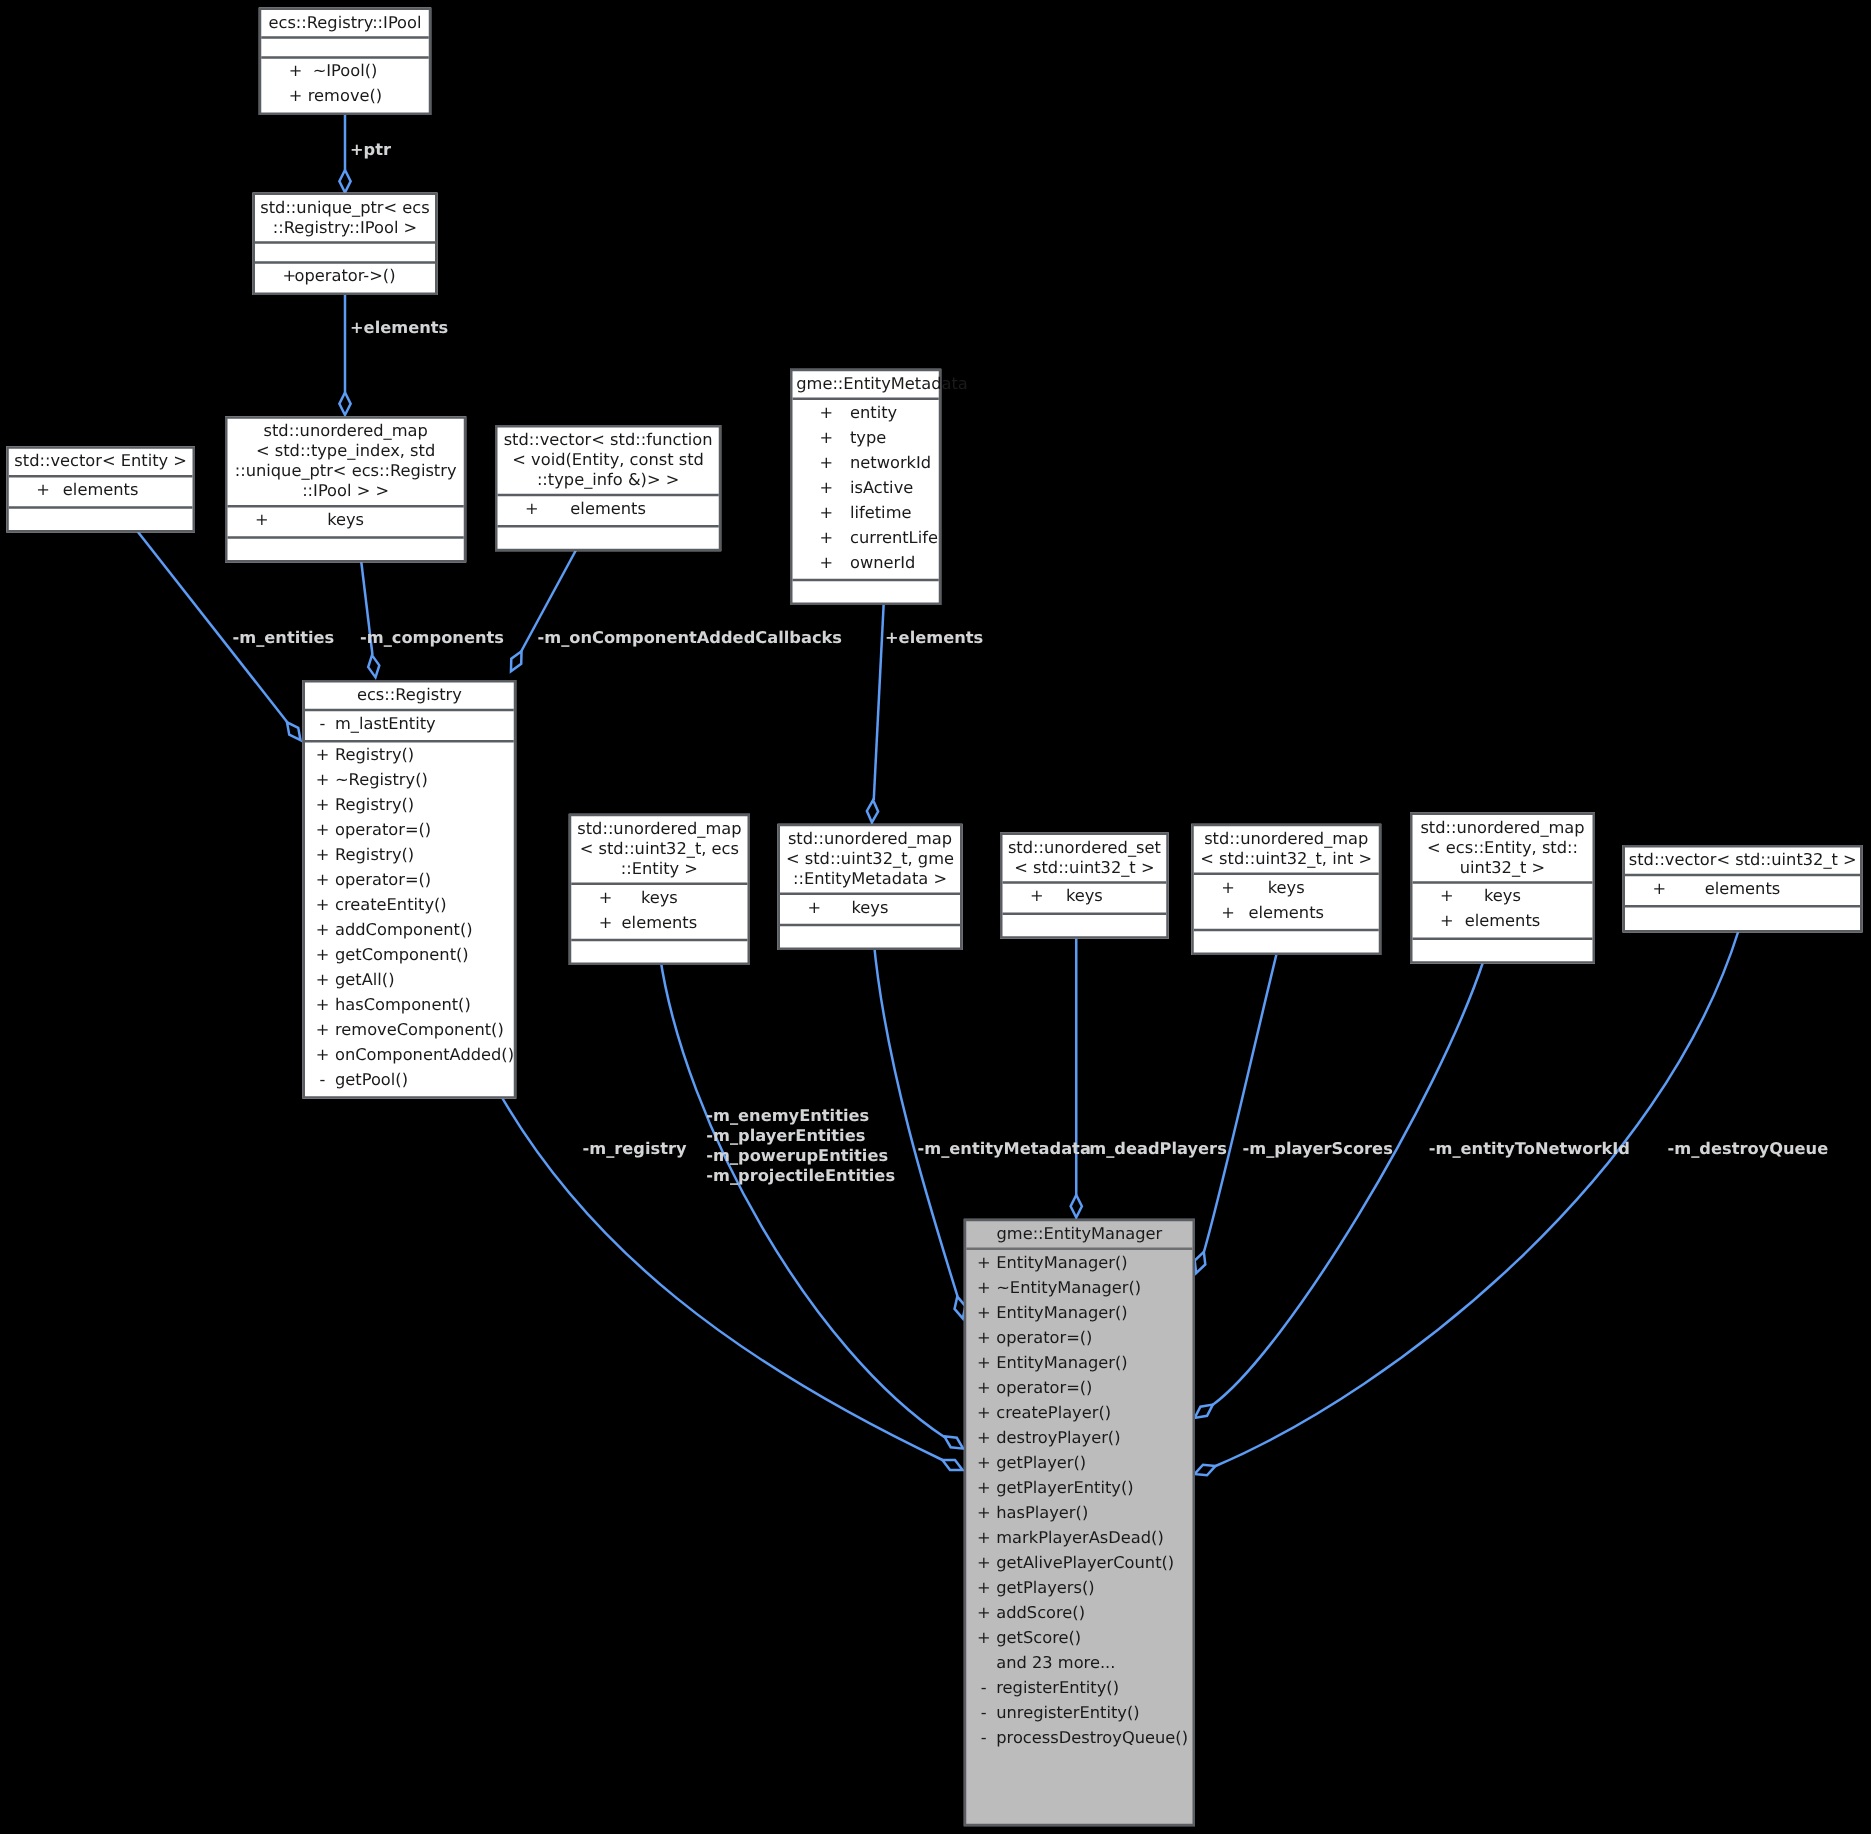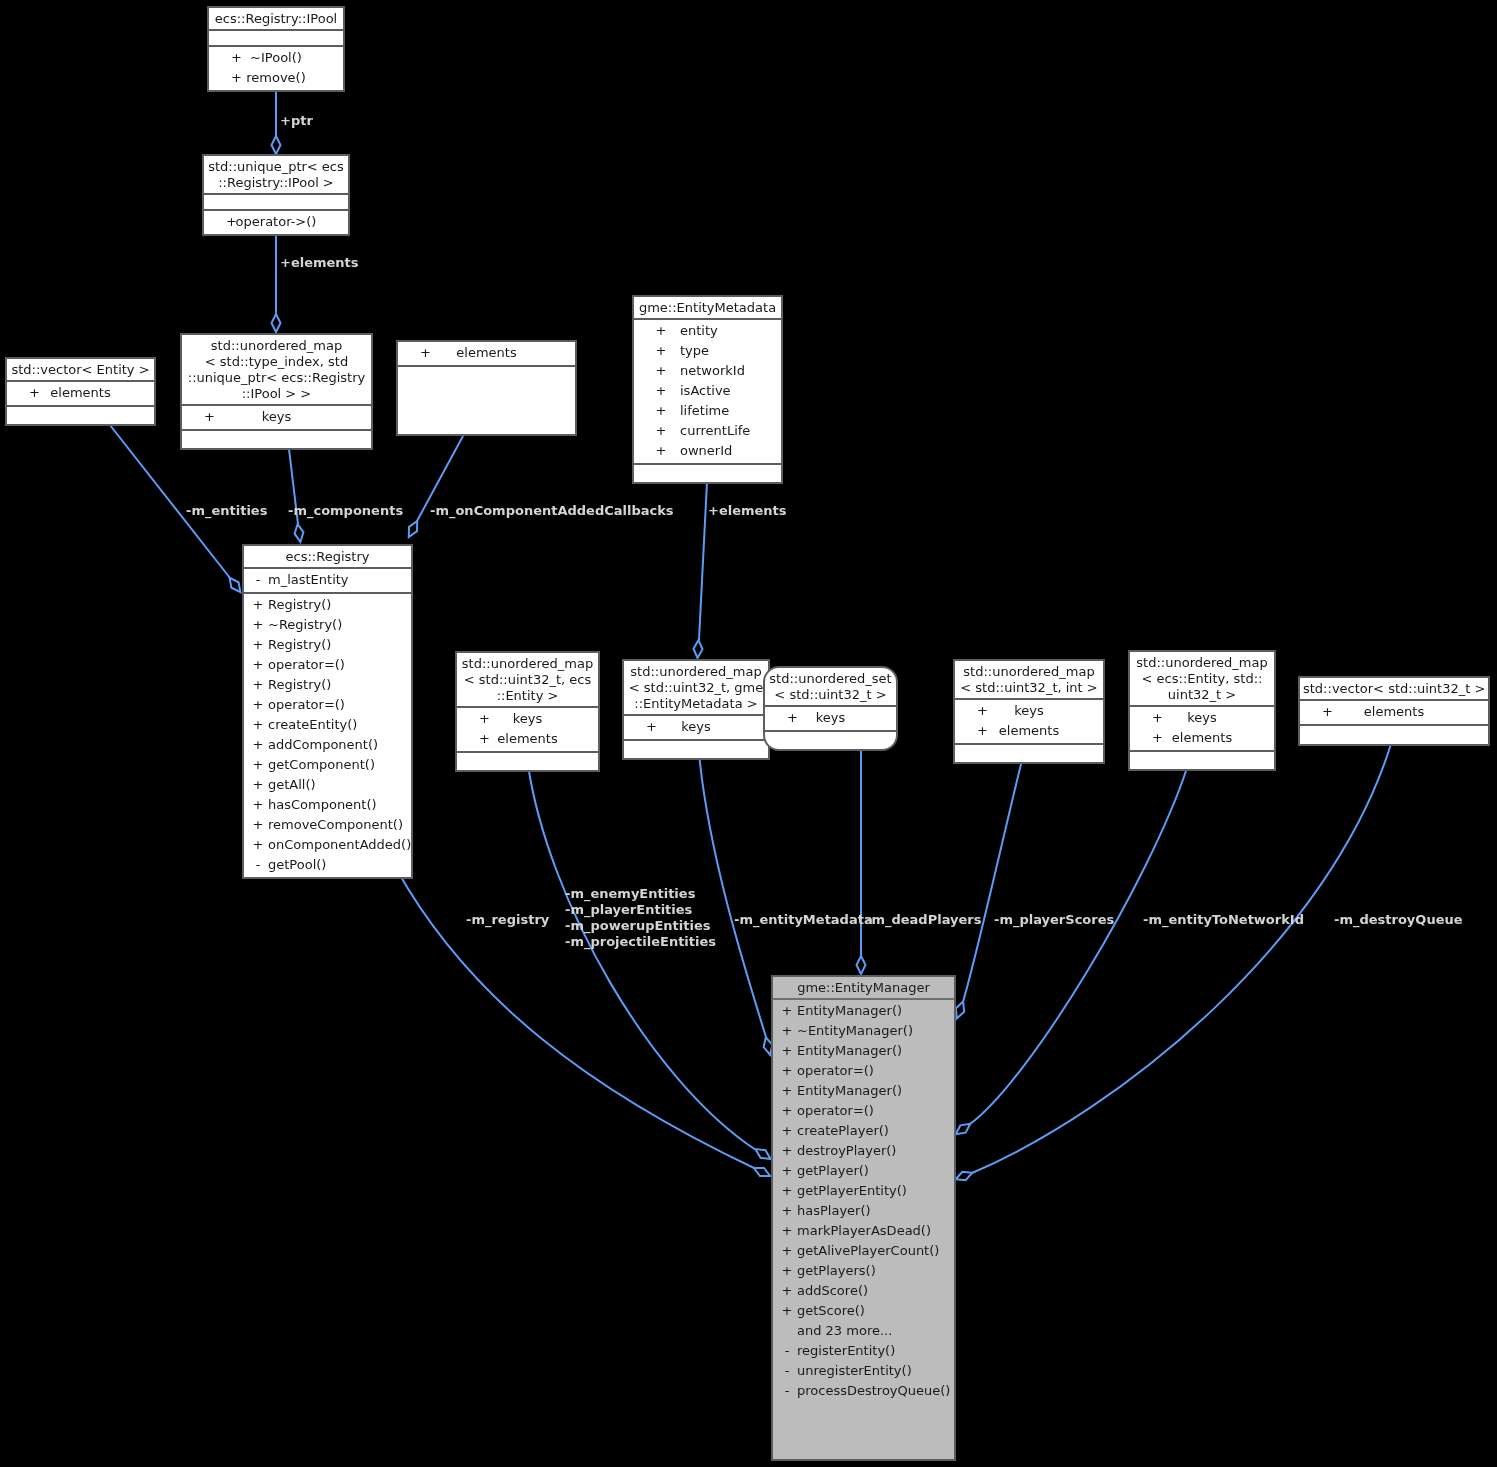--- a/index.html
+++ b/index.html
@@ -155,27 +155,32 @@
   <div class="n-title">
       <div>std::vector&lt; Entity &gt;</div>
     </div>
   <div class="n-attrs">
       <div class="m-row"><span class="m-sign">+</span><span class="m-name">elements</span></div>
     </div>
   <div class="n-methods"></div>
 </div>
 
 <div class="node center" style="left:396px;top:340px;width:181px;min-height:96px;">
-  <div class="n-attrs">
-      <div class="m-row"><span class="m-sign">+</span><span class="m-name">elements</span></div>
-    </div>
-  <div class="n-methods"></div>
-</div>
-
-<div class="node left wide" style="left:632px;top:295px;width:151px;min-height:187px;">
+  <div class="n-title">
+      <div>std::vector&lt; std::function</div>
+      <div>&lt; void(Entity, const std</div>
+      <div>::type_info &amp;)&gt; &gt;</div>
+    </div>
+  <div class="n-attrs">
+      <div class="m-row"><span class="m-sign">+</span><span class="m-name">elements</span></div>
+    </div>
+  <div class="n-methods"></div>
+</div>
+
+<div class="node left wide" style="left:632px;top:295px;width:121px;min-height:187px;">
   <div class="n-title">
       <div>gme::EntityMetadata</div>
     </div>
   <div class="n-attrs">
       <div class="m-row"><span class="m-sign">+</span><span class="m-name">entity</span></div>
       <div class="m-row"><span class="m-sign">+</span><span class="m-name">type</span></div>
       <div class="m-row"><span class="m-sign">+</span><span class="m-name">networkId</span></div>
       <div class="m-row"><span class="m-sign">+</span><span class="m-name">isActive</span></div>
       <div class="m-row"><span class="m-sign">+</span><span class="m-name">lifetime</span></div>
       <div class="m-row"><span class="m-sign">+</span><span class="m-name">currentLife</span></div>
@@ -227,21 +232,21 @@
       <div>std::unordered_map</div>
       <div>&lt; std::uint32_t, gme</div>
       <div>::EntityMetadata &gt;</div>
     </div>
   <div class="n-attrs">
       <div class="m-row"><span class="m-sign">+</span><span class="m-name">keys</span></div>
     </div>
   <div class="n-methods"></div>
 </div>
 
-<div class="node center" style="left:763px;top:666px;width:135px;min-height:82px;border-radius:16px;">
+<div class="node center" style="left:800px;top:666px;width:135px;min-height:82px;">
   <div class="n-title">
       <div>std::unordered_set</div>
       <div>&lt; std::uint32_t &gt;</div>
     </div>
   <div class="n-attrs">
       <div class="m-row"><span class="m-sign">+</span><span class="m-name">keys</span></div>
     </div>
   <div class="n-methods"></div>
 </div>
 

